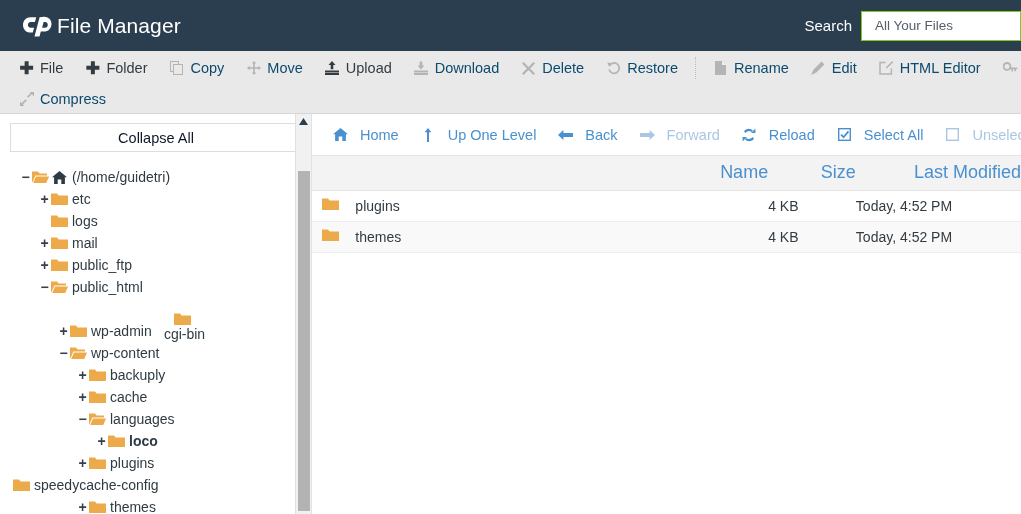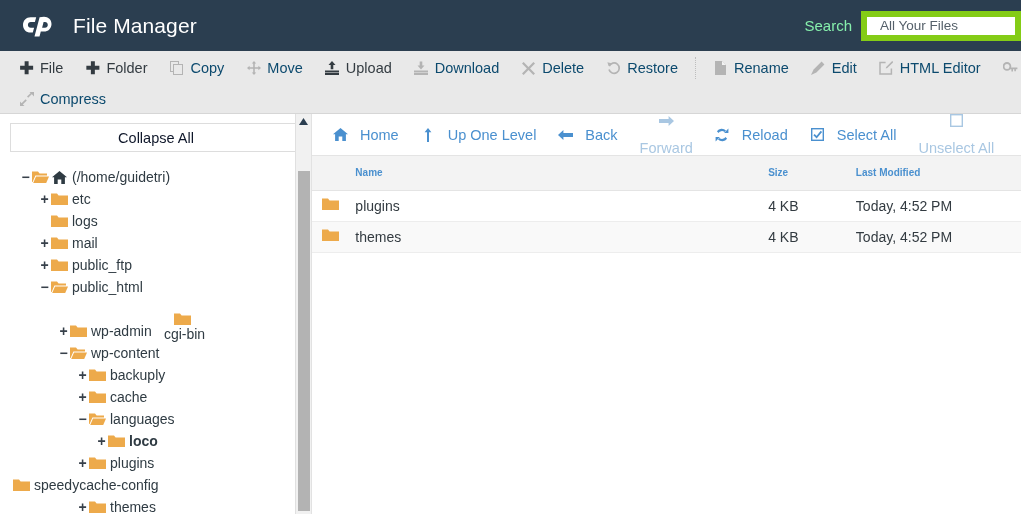--- a/index.html
+++ b/index.html
@@ -26,43 +26,43 @@
   }
   .cp-logo {
     width: 34px; height: 30px;
     position: relative;
     flex: none;
   }
   .cp-logo svg { display: block; }
   .app-title {
     color: #ffffff;
     font-size: 21px;
-    margin-left: 17px;
+    margin-left: 1px;
     letter-spacing: .1px;
     white-space: nowrap;
   }
   .search-area {
     position: absolute;
     right: 0; top: 0;
     height: 51px;
     display: flex;
     align-items: center;
   }
   .search-label {
-    color: #86efac;
+    color: #ffffff;
     font-size: 15px;
     margin-right: 9px;
     white-space: nowrap;
     text-align: right;
   }
   .search-box {
     width: 160px;
     height: 30px;
     background: #ffffff;
-    border: 6px solid #84cc16;
+    border: 1px solid #84cc16;
     display: flex;
     align-items: center;
     padding-left: 13px;
     font-size: 13.5px;
     color: #55606a;
     white-space: nowrap;
     overflow: hidden;
   }
 
   
@@ -212,40 +212,40 @@
   }
   .nbtn {
     display: flex;
     align-items: center;
     gap: 12px;
     padding: 0 11px;
     font-size: 14.5px;
     color: #4a90cf;
     white-space: nowrap;
   }
-  .nbtn.disabled { color: #a9c7e2; flex-direction: column; }
+  .nbtn.disabled { color: #a9c7e2; }
   .nbtn .ic {
     display: inline-flex;
     align-items: center;
     justify-content: center;
     width: 15px; height: 15px;
     flex: none;
   }
 
   table.filelist {
     width: 100%;
     border-collapse: collapse;
     table-layout: fixed;
   }
   table.filelist th {
     background: #f3f3f3;
     color: #4a90cf;
-    font-size: 10px;
-    font-weight: bold;
-    text-align: left;
+    font-size: 18px;
+    font-weight: normal;
+    text-align: right;
     height: 34px;
     padding: 0;
     border-bottom: 1px solid #e4e4e4;
   }
   table.filelist td {
     height: 31px;
     font-size: 14px;
     color: #333b41;
     padding: 0;
     border-bottom: 1px solid #ededed;

